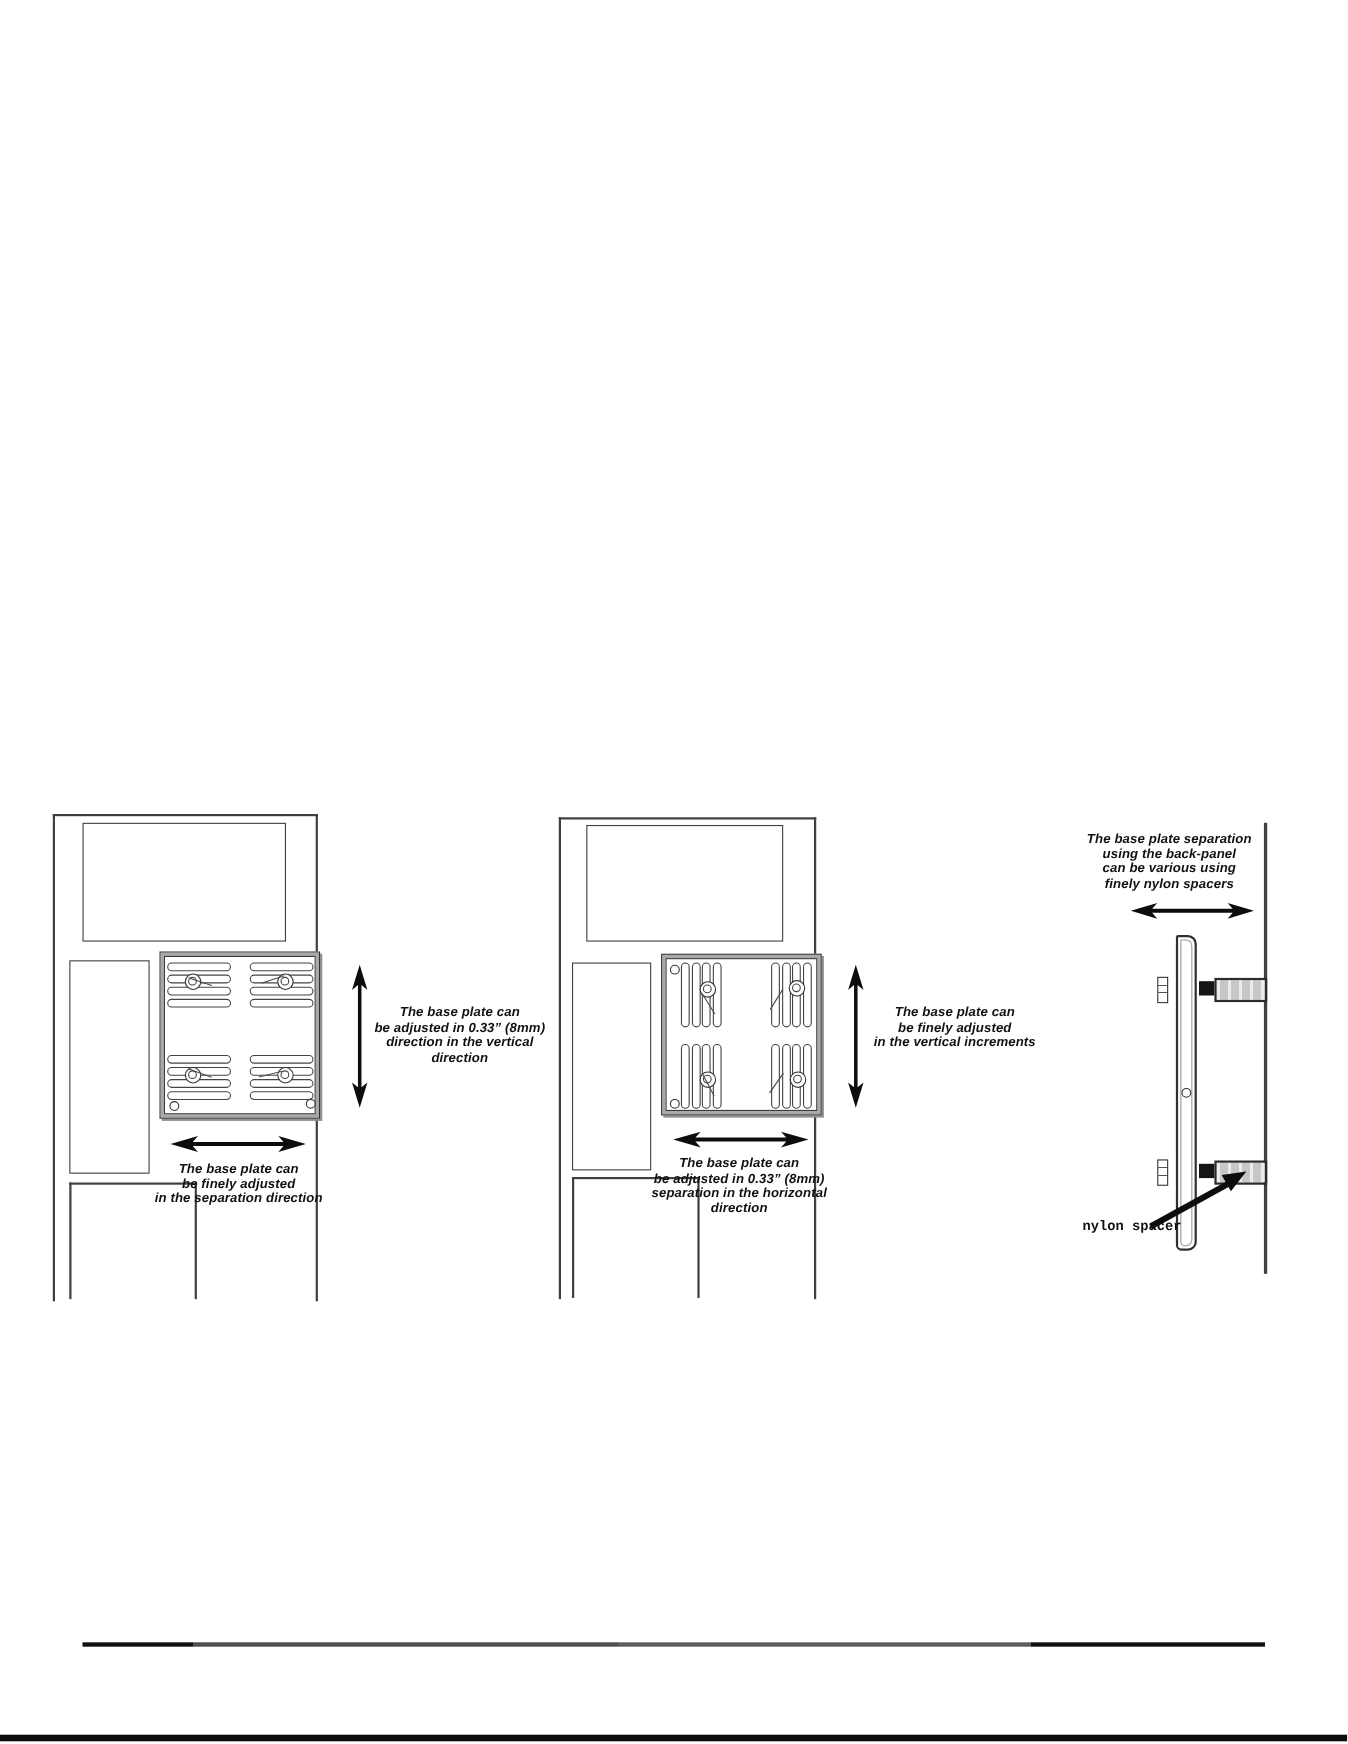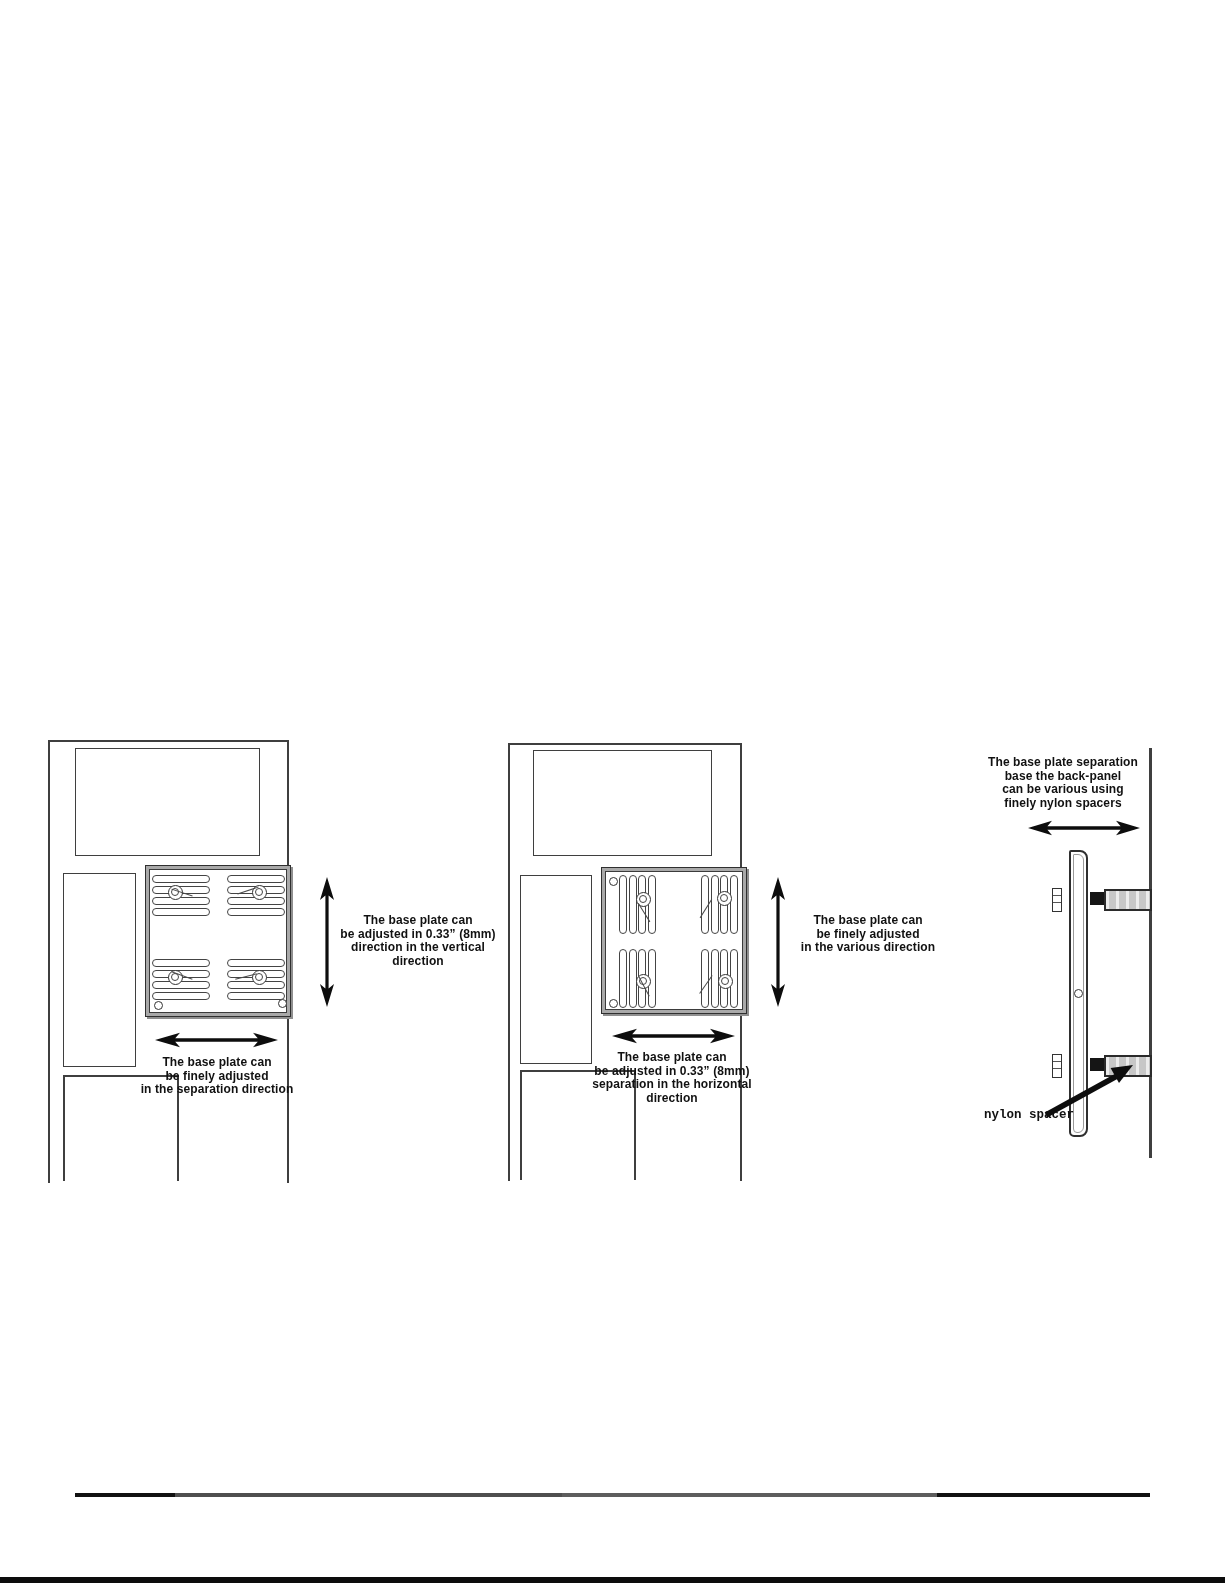--- a/index.html
+++ b/index.html
@@ -16,21 +16,21 @@
   .slot{position:absolute;border:1.2px solid #444;background:#fff;}
   .slot.h{width:56px;height:6px;border-radius:4px;}
   .slot.v{width:6px;height:57px;border-radius:4px;}
   .screw{position:absolute;width:13px;height:13px;border:1.5px solid #333;border-radius:50%;background:#fff;}
   .screw-c{position:absolute;inset:2.5px;border:1px solid #444;border-radius:50%;}
   .hole{position:absolute;width:7px;height:7px;border:1.3px solid #333;border-radius:50%;background:#fff;}
   .tick{position:absolute;width:22px;height:1.2px;background:#4a4a4a;}
   
   .note{position:absolute;display:flex;flex-direction:column;align-items:center;
         font-weight:bold;font-size:12px;line-height:13.5px;color:#111;letter-spacing:0.1px;}
-  .note span{white-space:nowrap;}
+  .note span{white-space:nowrap;font-style:italic;}
   .label{position:absolute;font-weight:bold;font-size:12.5px;color:#111;white-space:nowrap;}
   
   .sideplate{position:absolute;border:2px solid #2f2f2f;background:#fff;
              border-radius:2px 8px 8px 5px;}
   .sideplate-in{position:absolute;inset:2px;border:1px solid #9a9a9a;border-radius:1px 6px 6px 4px;}
   .sidescrew{position:absolute;width:8px;height:22px;border:1.5px solid #333;
              background:linear-gradient(#fff 0 6px,#555 6px 7px,#fff 7px 13px,#555 13px 14px,#fff 14px 100%);}
   .spacerhead{position:absolute;width:14px;height:13px;background:#151515;}
   .spacer{position:absolute;width:44px;height:18px;border:2px solid #2b2b2b;
           background:repeating-linear-gradient(90deg,#ececec 0 3px,#c7c7c7 3px 10px);}
@@ -158,36 +158,36 @@
       <div class="tick" style="left:31px;top:118px;transform:rotate(62deg);"></div>
       <div class="tick" style="left:93px;top:116px;transform:rotate(-55deg);"></div>
     </div>
 
   <svg style="left:768px;top:877px;" width="20" height="130" viewBox="0 0 20 130">
     <polygon fill="#0d0d0d" points="10,0 3,23 8.4,18.5 8.4,111.5 3,107 10,130 17,107 11.6,111.5 11.6,18.5 17,23"></polygon>
   </svg>
   <div class="note" style="left:768px;top:914px;width:200px;">
     <span>The base plate can</span>
     <span>be finely adjusted</span>
-    <span>in the various direction</span>
+    <span>in the vertical increments</span>
   </div>
 
   <svg style="left:612px;top:1025px;" width="123" height="22" viewBox="0 0 123 22">
     <polygon fill="#0d0d0d" points="0,11 25,3.8 20.2,9.2 102.8,9.2 98,3.8 123,11 98,18.2 102.8,12.8 20.2,12.8 25,18.2"></polygon>
   </svg>
   <div class="note" style="left:572px;top:1051px;width:200px;">
     <span>The base plate can</span>
     <span>be adjusted in 0.33” (8mm)</span>
     <span>separation in the horizontal</span>
     <span>direction</span>
   </div>
 
   <div class="note" style="left:963px;top:756px;width:200px;">
     <span>The base plate separation</span>
-    <span>base the back-panel</span>
+    <span>using the back-panel</span>
     <span>can be various using</span>
     <span>finely nylon spacers</span>
   </div>
   <svg style="left:1028px;top:817px;" width="112" height="22" viewBox="0 0 112 22">
     <polygon fill="#0d0d0d" points="0,11 24,3.8 19.4,9.2 92.6,9.2 88,3.8 112,11 88,18.2 92.6,12.8 19.4,12.8 24,18.2"></polygon>
   </svg>
 
   <div class="backpanel" style="left:1149px;top:748px;height:410px;"></div>
 
   <div class="sideplate" style="left:1069px;top:850px;width:15px;height:283px;">

